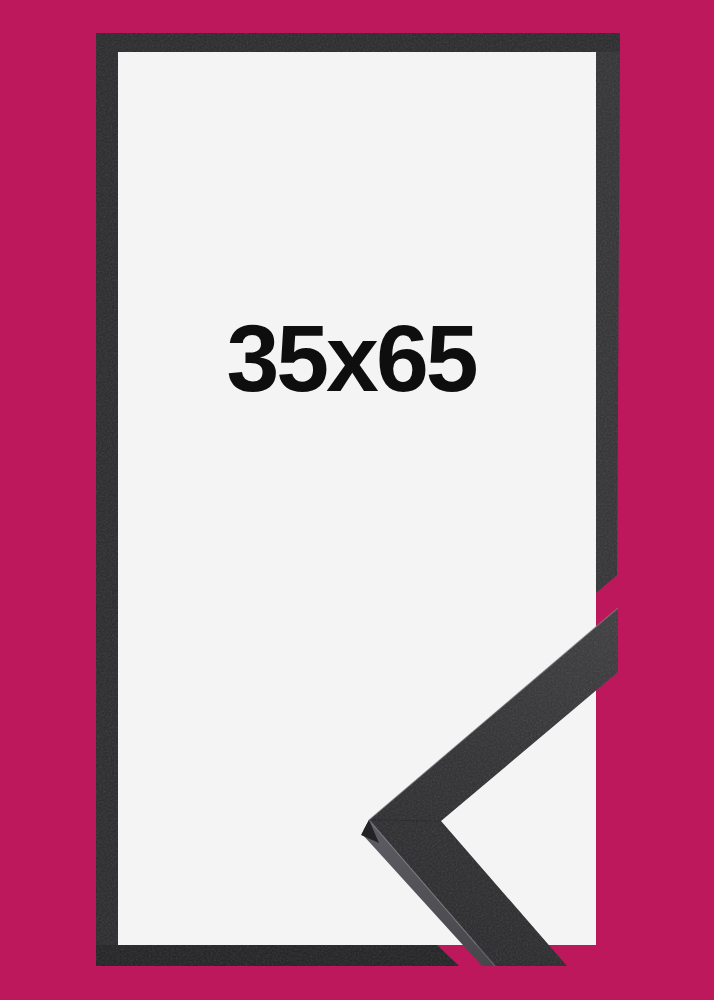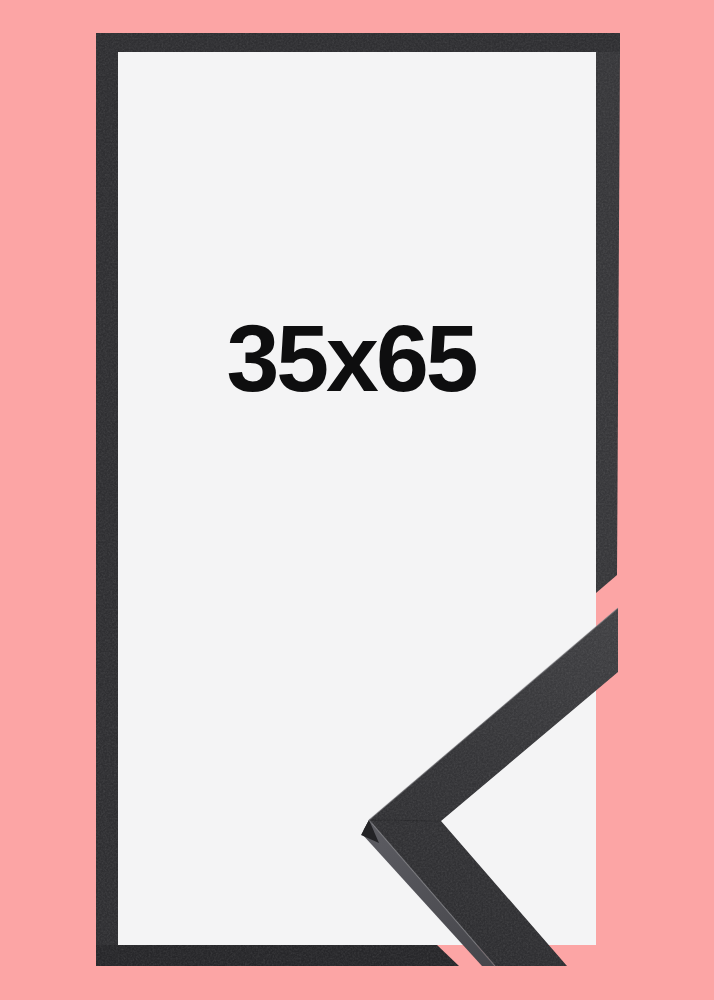--- a/index.html
+++ b/index.html
@@ -5,21 +5,21 @@
   html, body {
     margin: 0;
     padding: 0;
     background: #f0f1f3;
     font-family: "Liberation Sans", sans-serif;
   }
   .stage {
     position: relative;
     width: 714px;
     height: 1000px;
-    background: #fca5a5;
+    background: #be185d;
     overflow: hidden;
   }
   .stage svg {
     position: absolute;
     inset: 0;
     display: block;
   }
   .size-label {
     position: absolute;
     left: 351px;

